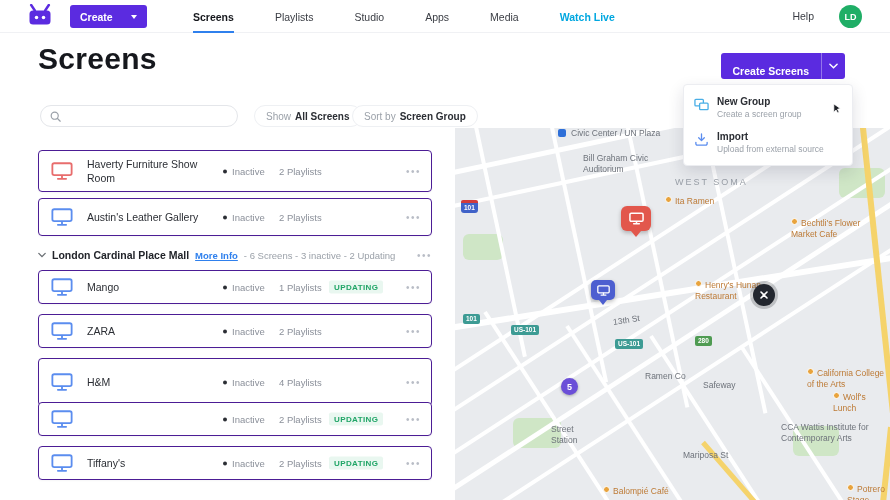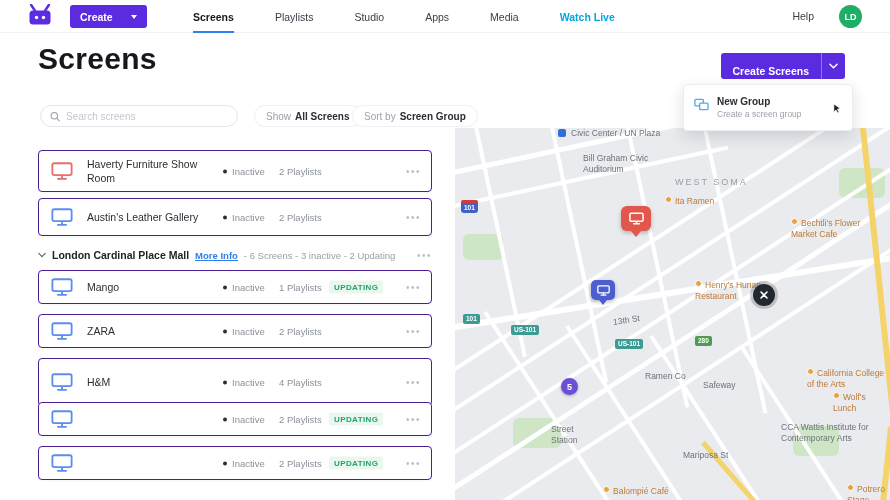--- a/index.html
+++ b/index.html
@@ -117,21 +117,20 @@
         <path d="M1 1l4 4 4-4" stroke="#fff" stroke-width="1.6" fill="none" stroke-linecap="round"></path>
       </svg>
   </button>
 </div>
 
 <div class="search">
   <svg width="11" height="11" viewBox="0 0 14 14">
       <circle cx="6" cy="6" r="4.5" fill="none" stroke="#9aa0a8" stroke-width="1.5"></circle>
       <path d="M9.5 9.5 13 13" stroke="#9aa0a8" stroke-width="1.5" stroke-linecap="round"></path>
     </svg>
-  <input type="text" placeholder="Search screens" style="">
 </div>
 <div class="pill show">
   <span class="lab">Show</span>
   <span class="val">All Screens</span>
 </div>
 <div class="pill sort">
   <span class="lab">Sort by</span>
   <span class="val">Screen Group</span>
 </div>
 
@@ -223,20 +222,21 @@
     </span>
   <span class="plists">2 Playlists</span>
   <span class="badge">UPDATING</span>
   <span class="dots"></span>
 </div>
 <div class="card" style="top:446px;height:34px">
   <span class="scr-icon blue"><svg viewBox="0 0 24 20" width="22" height="19">
         <rect x="1.5" y="1.5" width="21" height="13" rx="2" fill="none" stroke="currentColor" stroke-width="2"></rect>
         <path d="M12 15v2.5M7.5 18.5h9" stroke="currentColor" stroke-width="2" stroke-linecap="round"></path>
       </svg></span>
+  <span class="scr-name">Tiffany's</span>
   <span class="status">
       <i class="sdot"></i>
       <span>Inactive</span>
     </span>
   <span class="plists">2 Playlists</span>
   <span class="badge">UPDATING</span>
   <span class="dots"></span>
 </div>
 
 <div class="map">
@@ -327,13 +327,25 @@
     <div>
       <div class="mi-label">New Group</div>
       <div class="mi-sub">Create a screen group</div>
     </div>
     <span class="cursor-ico">
       <svg viewBox="0 0 12 12" width="11" height="11">
           <path d="M2 1l7 5-3 .8 1.8 3.2-1.6.9-1.8-3.3L2 10z" fill="#1b1e24" stroke="#fff" stroke-width="0.8"></path>
         </svg>
     </span>
   </div>
+  <div class="menu-item">
+    <span class="mi-icon">
+      <svg viewBox="0 0 16 16" width="15" height="15">
+          <path d="M8 2v7M5 6.2 8 9.2l3-3" stroke="#5b8def" fill="none" stroke-width="1.4" stroke-linecap="round" stroke-linejoin="round"></path>
+          <path d="M2 11v1.5A1.5 1.5 0 0 0 3.5 14h9a1.5 1.5 0 0 0 1.5-1.5V11" stroke="#5b8def" fill="none" stroke-width="1.4" stroke-linecap="round"></path>
+        </svg>
+    </span>
+    <div>
+      <div class="mi-label">Import</div>
+      <div class="mi-sub">Upload from external source</div>
+    </div>
+  </div>
 </div>
 
 </body></html>

